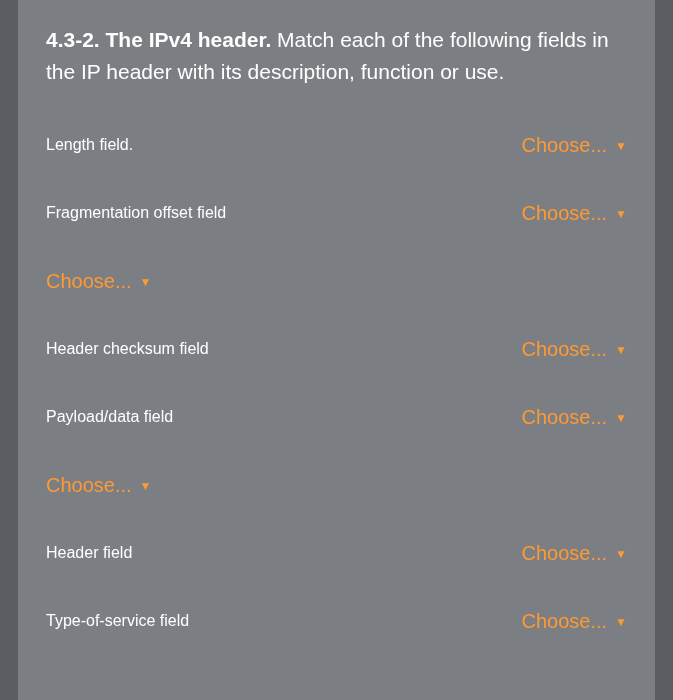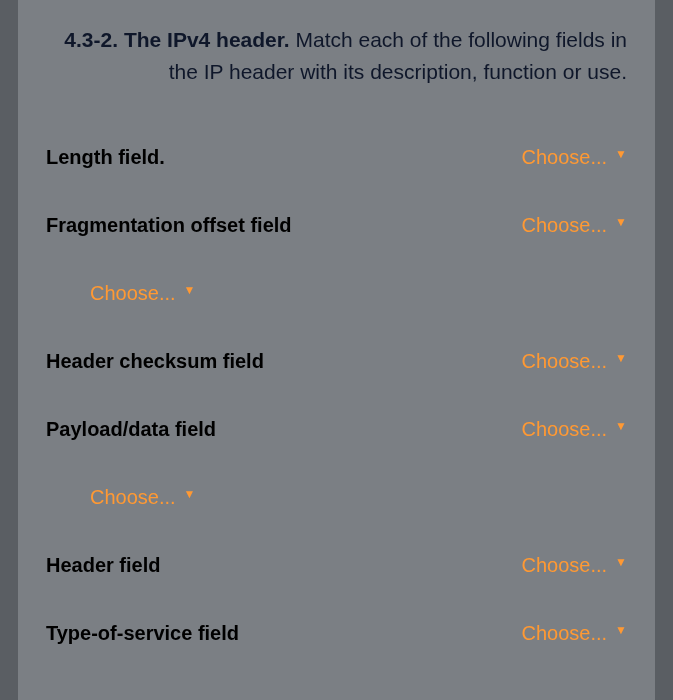--- a/index.html
+++ b/index.html
@@ -14,48 +14,46 @@
     background:#7b7f84;
     width:100%;
     height:100%;
     box-sizing:border-box;
     padding:24px 28px 0 28px;
     color:#ffffff;
   }
   .heading{
     font-size:21px;
     line-height:1.5;
-    color:#0f172a;
+    color:#ffffff;
     font-weight:400;
-    margin-bottom:36px;
-    text-align:right;
+    margin-bottom:24px;
   }
   .heading .bold{
     font-weight:700;
   }
   .row{
     display:flex;
     align-items:center;
     justify-content:space-between;
     height:68px;
   }
   .label{
-    font-size:20px;
-    color:#000000;
-    font-weight:700;
+    font-size:16px;
+    color:#ffffff;
+    font-weight:400;
   }
   .choose{
     display:flex;
-    align-items:flex-start;
+    align-items:center;
     color:#ff9933;
     font-size:20px;
     font-weight:400;
     cursor:pointer;
     gap:8px;
-    margin-left:44px;
   }
   .caret{
     font-size:12px;
     color:#ff9933;
     position:relative;
     top:1px;
   }
 </style>
 </head>
 <body>

